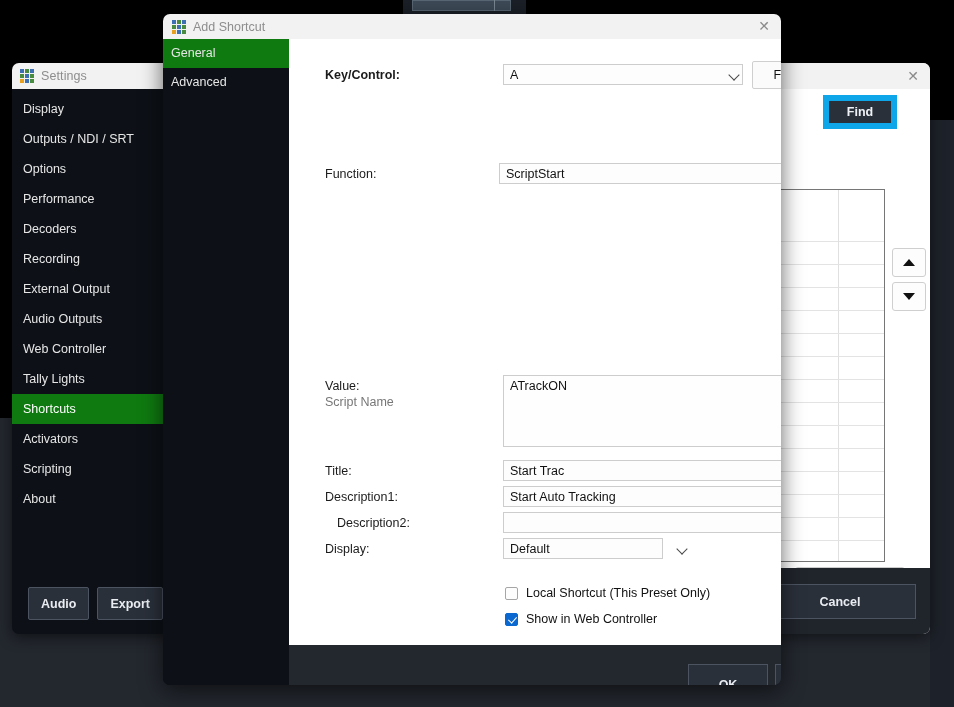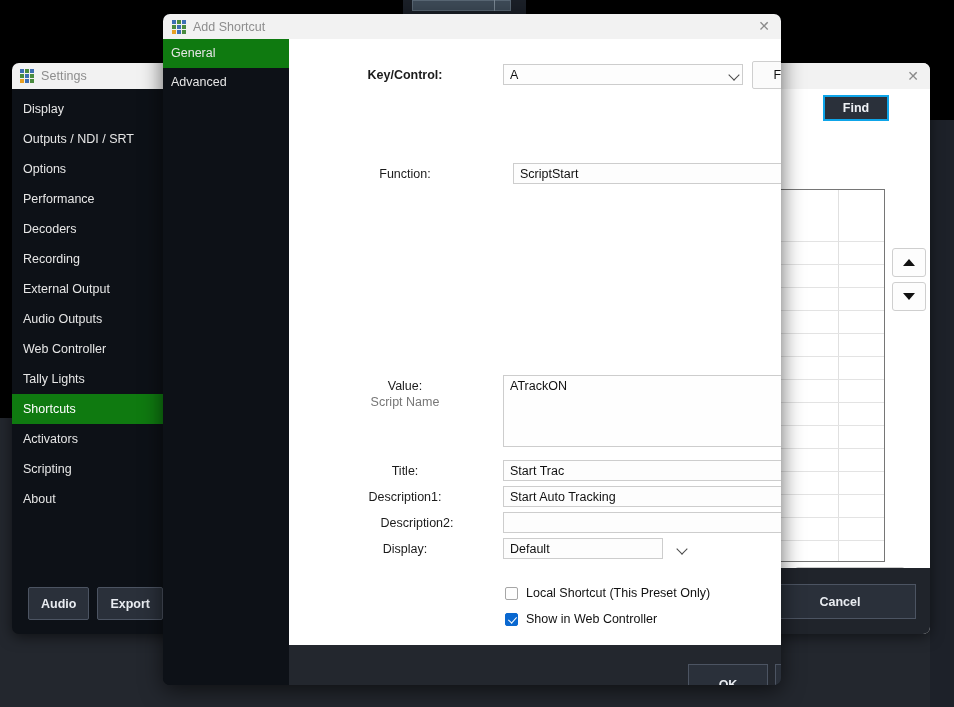--- a/index.html
+++ b/index.html
@@ -179,21 +179,21 @@
   }
   #find-button {
     position: absolute;
     left: 203px; top: 32px;
     width: 62px; height: 22px;
     background: #2a303a;
     color: #eef1f5;
     font-size: 12.5px;
     font-weight: bold;
     display: flex; align-items: center; justify-content: center;
-    border: 2px solid #0ea5e9;
+    border: 6px solid #0ea5e9;
     cursor: pointer;
   }
   #list-table {
     position: absolute;
     left: 0px; top: 126px;
     width: 265px; height: 373px;
     border: 1px solid #767676;
     border-left: none;
     background: #fff;
     box-sizing: border-box;
@@ -349,21 +349,21 @@
     left: 126px; top: 606px;
     width: 492px; height: 65px;
     background: #23272e;
   }
 
   
   .lbl {
     position: absolute;
     font-size: 12.5px;
     color: #1b1b1b;
-    text-align: center;
+    text-align: left;
     white-space: nowrap;
   }
   .lbl.bold { font-weight: bold; }
   .lbl.grey { color: #777777; }
 
   .combo, .txt {
     position: absolute;
     box-sizing: border-box;
     background: #fdfdfd;
     border: 1px solid #cdcdcd;
@@ -568,21 +568,21 @@
       </div>
 
       <div id="dlg-content">
 
         <div class="lbl bold" style="left:36px; top:29px; width:160px;">Key/Control:</div>
         <input class="combo" style="left: 214px; top: 25px; width: 240px;" readonly="" value="A">
         <span class="chev" style="left:441px; top:32px;"></span>
         <div class="light-btn" style="left:463px; top:22px; width:79px; height:26px;">Find ...</div>
 
         <div class="lbl" style="left:36px; top:128px; width:160px;">Function:</div>
-        <input class="combo" style="left: 224px; top: 124px; width: 327px;" readonly="" value="ScriptStart">
+        <input class="combo" style="left: 210px; top: 124px; width: 327px;" readonly="" value="ScriptStart">
 
         <div class="lbl" style="left:36px; top:340px; width:160px;">Value:</div>
         <div class="lbl grey" style="left:36px; top:356px; width:160px;">Script Name</div>
 
         <div class="textarea-wrap" style="left:214px; top:336px; width:328px; height:72px;">
           <div class="textarea-text">ATrackON</div>
 
         </div>
 
         <div class="lbl" style="left:36px; top:425px; width:160px;">Title:</div>

